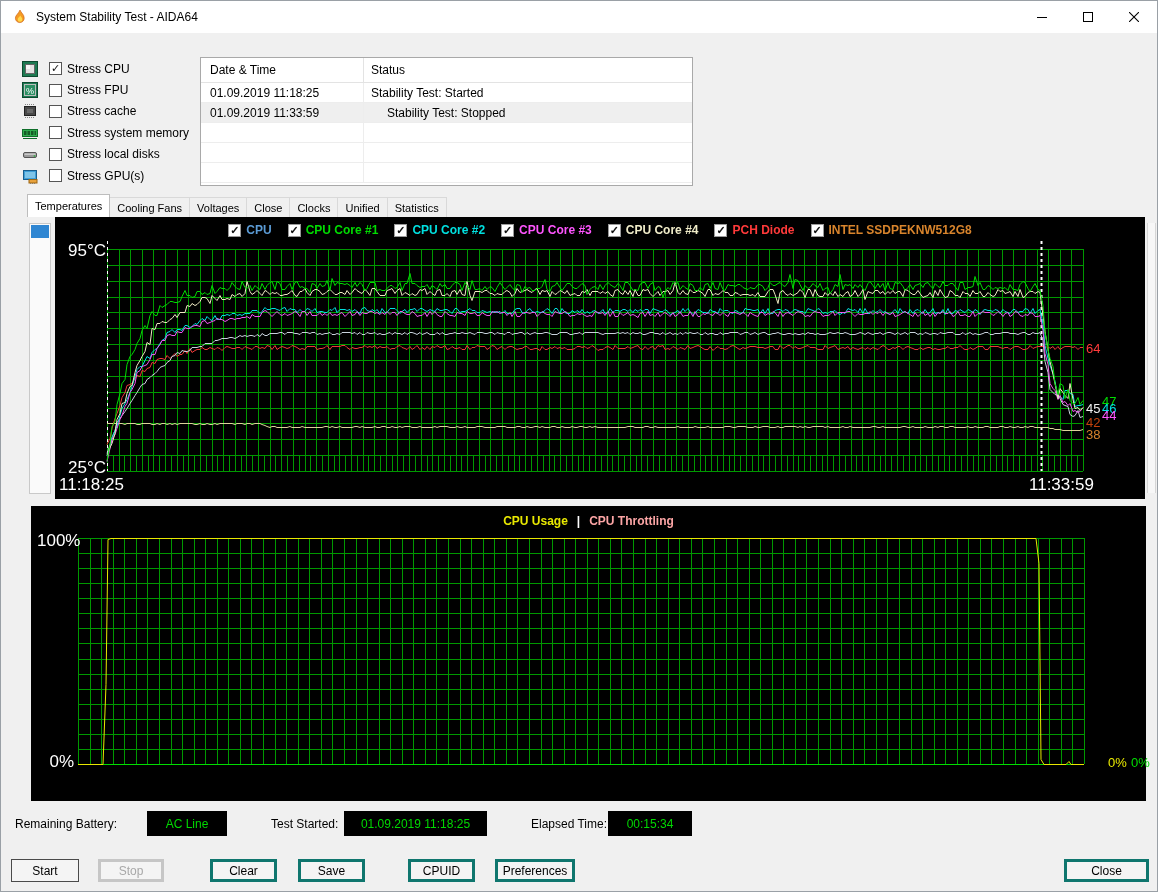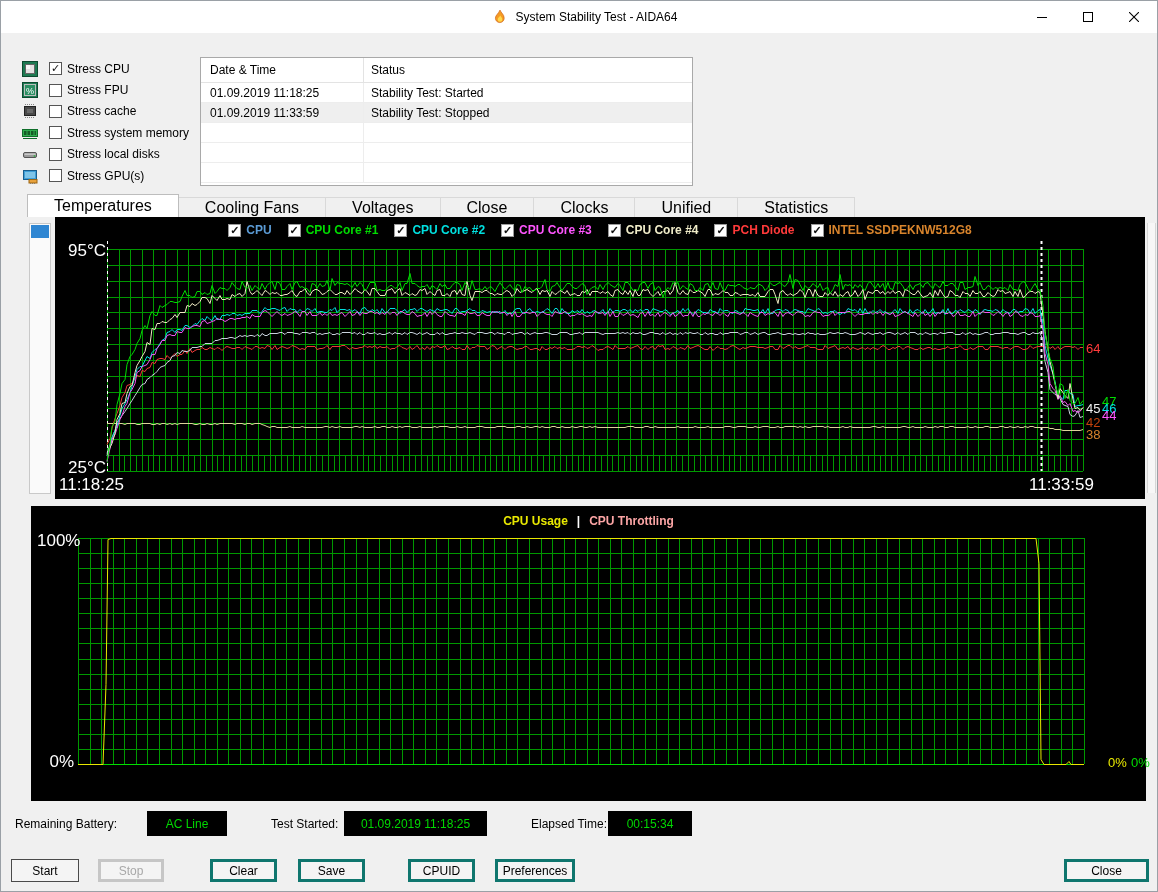--- a/index.html
+++ b/index.html
@@ -1,44 +1,44 @@
 <!DOCTYPE html>
 <html><head>
 <meta charset="utf-8">
 <style>
   html,body{margin:0;padding:0;background:#cfcfcf;}
   *{box-sizing:border-box;}
   .window{position:relative;width:1158px;height:892px;background:#f0f0f0;
     font-family:"Liberation Sans",sans-serif;border:1px solid #9aa0a6;overflow:hidden;}
   .titlebar{position:absolute;left:0;top:0;width:100%;height:32px;background:#ffffff;
-    display:flex;align-items:center;padding-left:11px;justify-content:center;}
+    display:flex;align-items:center;padding-left:11px;}
   .titlebar .app-ico{width:16px;height:16px;margin-right:8px;}
   .titlebar .ttl{font-size:12px;color:#000;}
   .win-controls{position:absolute;right:0;top:0;display:flex;height:31px;}
   .wc{width:46px;height:31px;display:flex;align-items:center;justify-content:center;}
 
   .stress-list{position:absolute;left:21px;top:57px;display:flex;flex-direction:column;}
   .stress-row{display:flex;align-items:center;height:21.4px;}
   .stress-row .ico{width:16px;height:16px;margin-right:11px;display:inline-flex;}
   .cb{width:13px;height:13px;background:#fff;border:1px solid #555;display:inline-flex;
     align-items:center;justify-content:center;font-size:11px;line-height:11px;color:#111;margin-right:5px;}
   .stress-row .lbl{font-size:12px;color:#000;}
 
   .log-table{position:absolute;left:199px;top:56px;width:493px;height:129px;background:#fff;
     border:1px solid #a9a9a9;font-size:12px;color:#000;overflow:hidden;}
   .lt-head{display:flex;height:25px;border-bottom:1px solid #e3e3e3;align-items:center;}
   .lt-h1{width:163px;padding-left:9px;border-right:1px solid #e3e3e3;height:100%;display:flex;align-items:center;}
   .lt-h2{flex:1;padding-left:7px;height:100%;display:flex;align-items:center;}
   .lt-row{display:flex;height:20px;border-bottom:1px solid #ededed;align-items:center;}
-  .lt-row.sel{background:#efefef;}
+  .lt-row.sel{background:#efefef;gap:16px;}
   .lt-c1{width:163px;padding-left:9px;border-right:1px solid #ededed;height:100%;display:flex;align-items:center;}
   .lt-c2{flex:1;padding-left:7px;height:100%;display:flex;align-items:center;}
 
   .tabs{position:absolute;left:26px;top:193px;height:23px;display:flex;align-items:flex-end;}
-  .tab{height:20px;padding:0 26px;font-size:16px;background:#f0f0f0;border:1px solid #d9d9d9;
+  .tab{height:20px;padding:0 7px;font-size:11px;background:#f0f0f0;border:1px solid #d9d9d9;
     border-bottom:none;display:flex;align-items:center;color:#000;margin-right:-1px;}
   .tab.active{height:23px;background:#fff;border:1px solid #bdbdbd;border-bottom:none;position:relative;z-index:2;}
 
   .v-scrollbar{position:absolute;left:28px;top:222px;width:22px;height:271px;background:#fafafa;border:1px solid #c9c9c9;}
   .v-scrollbar .thumb{margin:1px;height:13px;background:#2f86d2;}
   .right-strip{position:absolute;left:1146px;top:222px;width:9px;height:270px;background:#f7f7f7;
     border-left:1px solid #d6d6d6;border-right:1px solid #d6d6d6;}
 
   .temp-panel{position:absolute;left:54px;top:216px;width:1090px;height:282px;background:#000;}
   .usage-panel{position:absolute;left:30px;top:505px;width:1115px;height:295px;background:#000;}

